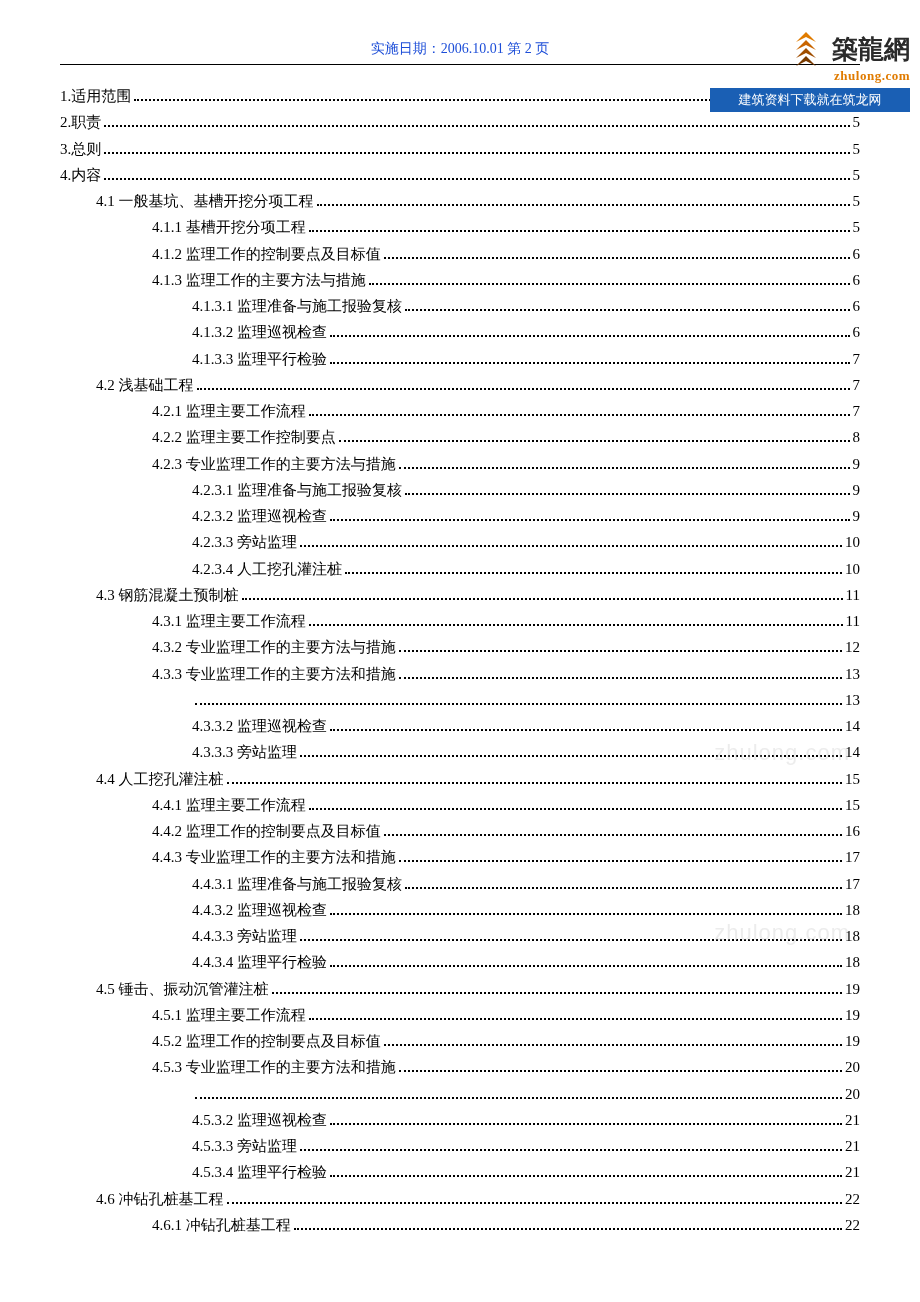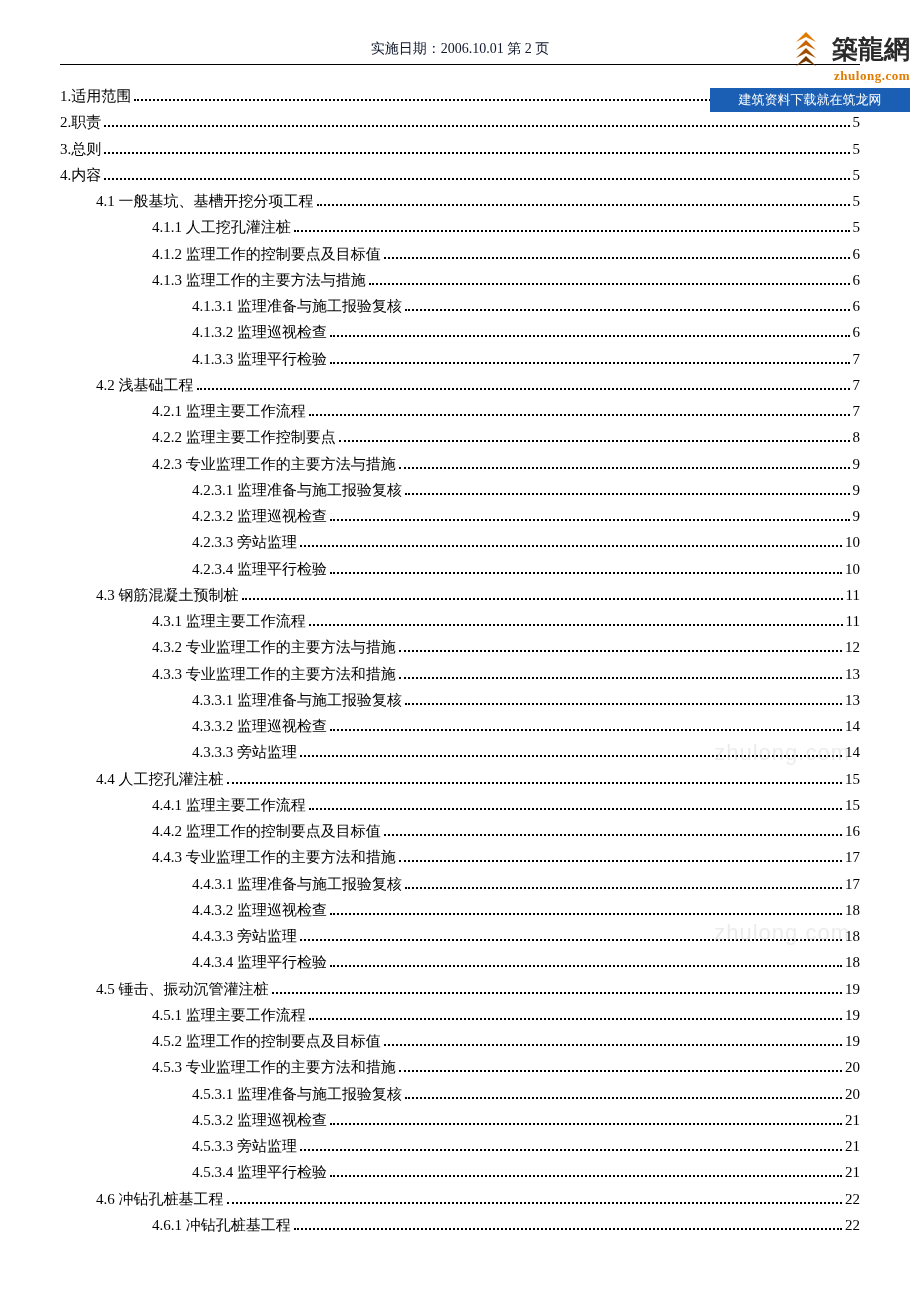--- a/index.html
+++ b/index.html
@@ -11,21 +11,21 @@
     color: #000;
     width: 920px;
   }
   .page {
     padding: 40px 60px 60px 60px;
     position: relative;
   }
   .header-line {
     text-align: center;
     font-size: 14px;
-    color: #0f172a;
+    color: #1d4ed8;
     margin-bottom: 6px;
   }
   .logo-block {
     position: absolute;
     right: 10px;
     top: 30px;
     width: 200px;
     text-align: right;
   }
   .logo-top {
@@ -147,21 +147,21 @@
         <span class="toc-label">4.内容</span>
         <span class="dots"></span>
         <span class="toc-page">5</span>
       </div>
       <div class="toc-row lvl-1">
         <span class="toc-label">4.1  一般基坑、基槽开挖分项工程</span>
         <span class="dots"></span>
         <span class="toc-page">5</span>
       </div>
       <div class="toc-row lvl-2">
-        <span class="toc-label">4.1.1  人工挖孔灌注桩</span>
+        <span class="toc-label">4.1.1  基槽开挖分项工程</span>
         <span class="dots"></span>
         <span class="toc-page">5</span>
       </div>
       <div class="toc-row lvl-2">
         <span class="toc-label">4.1.2  监理工作的控制要点及目标值</span>
         <span class="dots"></span>
         <span class="toc-page">6</span>
       </div>
       <div class="toc-row lvl-2">
         <span class="toc-label">4.1.3  监理工作的主要方法与措施</span>
@@ -212,21 +212,21 @@
         <span class="toc-label">4.2.3.2  监理巡视检查</span>
         <span class="dots"></span>
         <span class="toc-page">9</span>
       </div>
       <div class="toc-row lvl-3">
         <span class="toc-label">4.2.3.3  旁站监理</span>
         <span class="dots"></span>
         <span class="toc-page">10</span>
       </div>
       <div class="toc-row lvl-3">
-        <span class="toc-label">4.2.3.4  监理平行检验</span>
+        <span class="toc-label">4.2.3.4  人工挖孔灌注桩</span>
         <span class="dots"></span>
         <span class="toc-page">10</span>
       </div>
       <div class="toc-row lvl-1">
         <span class="toc-label">4.3  钢筋混凝土预制桩</span>
         <span class="dots"></span>
         <span class="toc-page">11</span>
       </div>
       <div class="toc-row lvl-2">
         <span class="toc-label">4.3.1  监理主要工作流程</span>
@@ -237,21 +237,20 @@
         <span class="toc-label">4.3.2  专业监理工作的主要方法与措施</span>
         <span class="dots"></span>
         <span class="toc-page">12</span>
       </div>
       <div class="toc-row lvl-2">
         <span class="toc-label">4.3.3  专业监理工作的主要方法和措施</span>
         <span class="dots"></span>
         <span class="toc-page">13</span>
       </div>
       <div class="toc-row lvl-3">
-        <span class="toc-label">4.3.3.1  监理准备与施工报验复核</span>
         <span class="dots"></span>
         <span class="toc-page">13</span>
       </div>
       <div class="toc-row lvl-3">
         <span class="toc-label">4.3.3.2  监理巡视检查</span>
         <span class="dots"></span>
         <span class="toc-page">14</span>
       </div>
       <div class="toc-row lvl-3">
         <span class="toc-label">4.3.3.3  旁站监理</span>
@@ -312,21 +311,20 @@
         <span class="toc-label">4.5.2  监理工作的控制要点及目标值</span>
         <span class="dots"></span>
         <span class="toc-page">19</span>
       </div>
       <div class="toc-row lvl-2">
         <span class="toc-label">4.5.3  专业监理工作的主要方法和措施</span>
         <span class="dots"></span>
         <span class="toc-page">20</span>
       </div>
       <div class="toc-row lvl-3">
-        <span class="toc-label">4.5.3.1  监理准备与施工报验复核</span>
         <span class="dots"></span>
         <span class="toc-page">20</span>
       </div>
       <div class="toc-row lvl-3">
         <span class="toc-label">4.5.3.2  监理巡视检查</span>
         <span class="dots"></span>
         <span class="toc-page">21</span>
       </div>
       <div class="toc-row lvl-3">
         <span class="toc-label">4.5.3.3  旁站监理</span>

